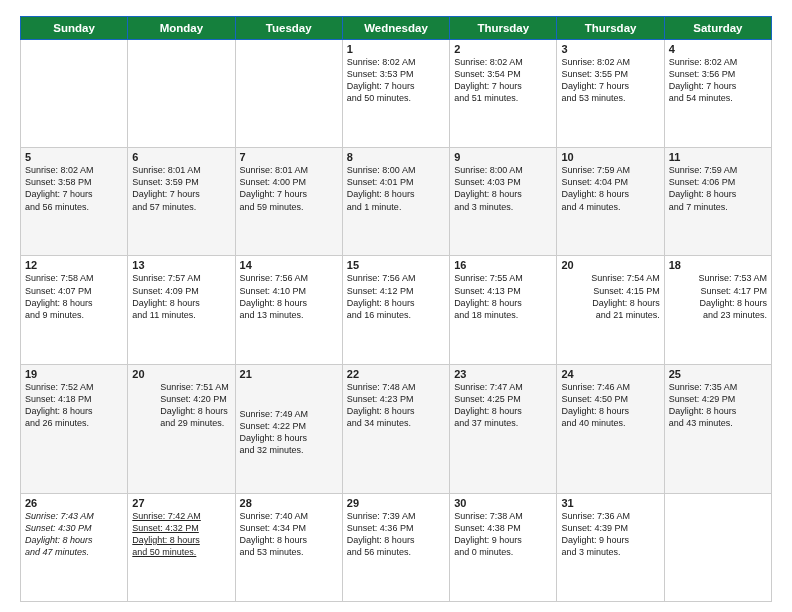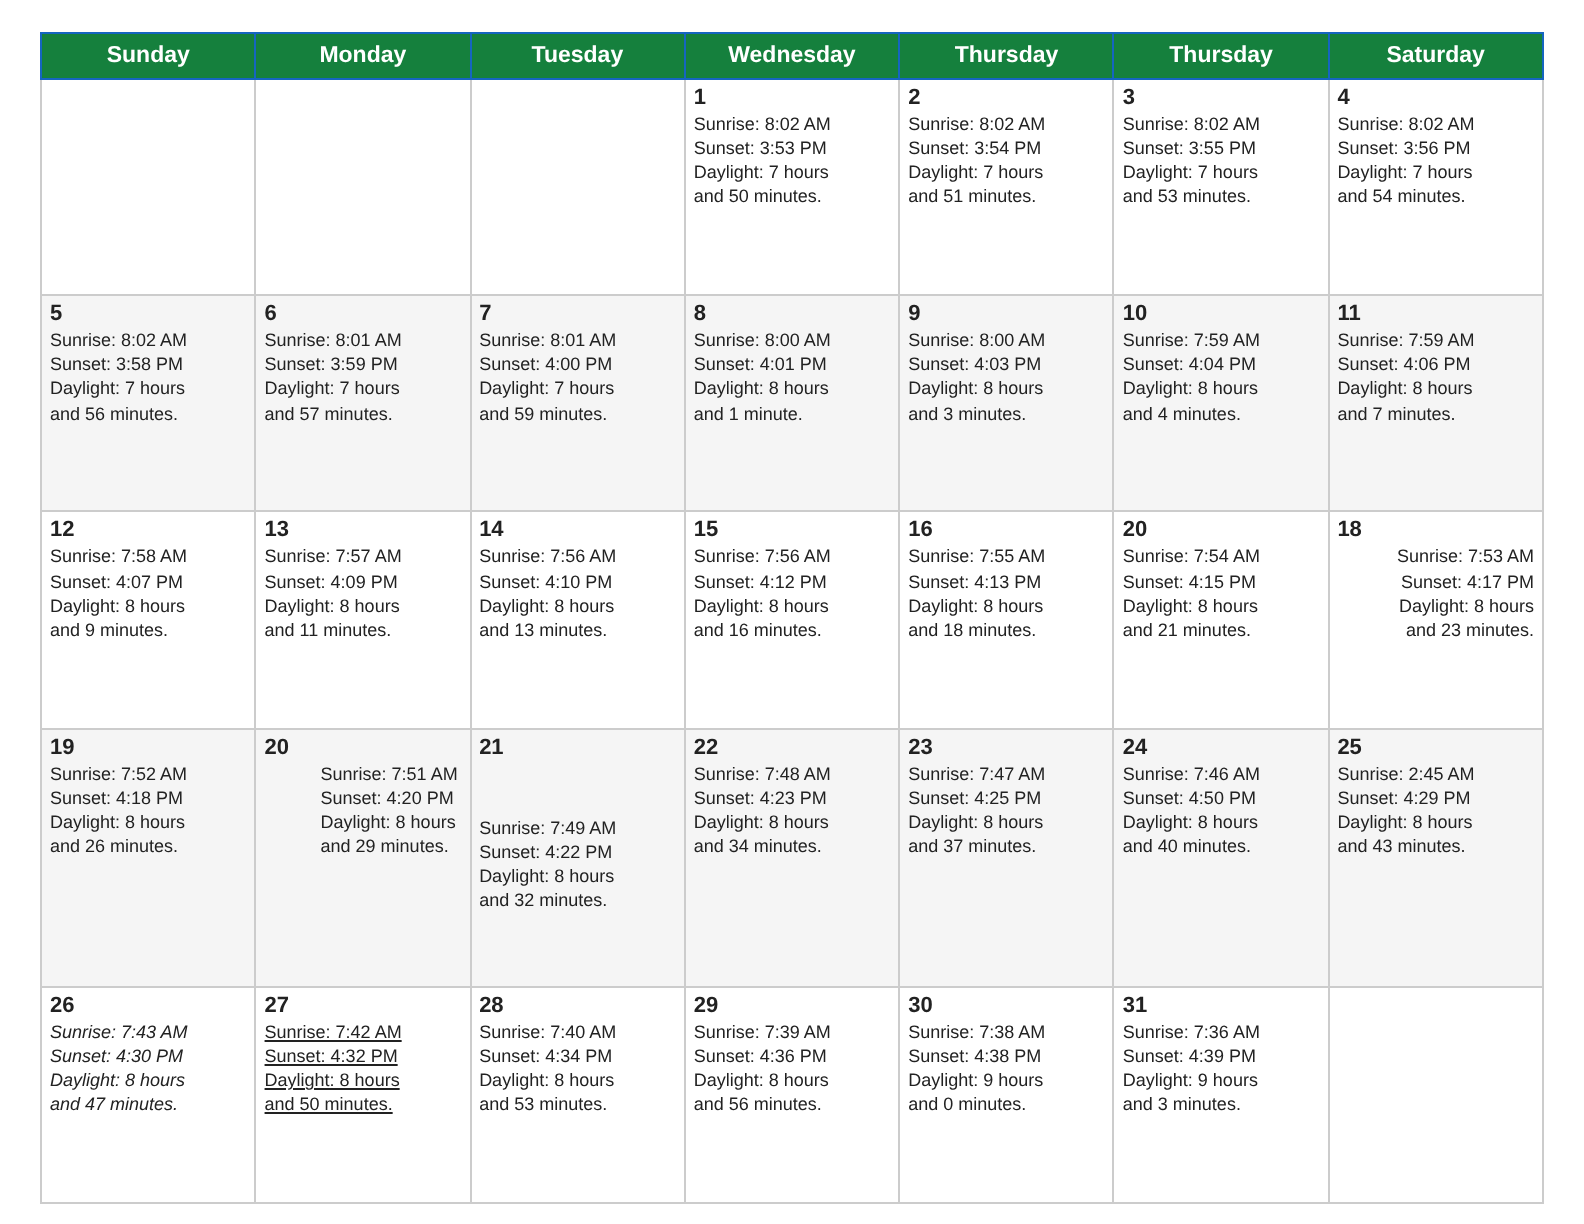--- a/index.html
+++ b/index.html
@@ -229,21 +229,21 @@
           </td>
           <td>
             <span class="day-number">16</span>
             <div class="day-info" style="white-space: pre-line;">Sunrise: 7:55 AM
 Sunset: 4:13 PM
 Daylight: 8 hours
 and 18 minutes.</div>
           </td>
           <td>
             <span class="day-number">20</span>
-            <div class="day-info" style="white-space: pre-line;">Sunrise: 7:54 AM
+            <div class="day-info" style="white-space: pre-line; text-align: right;">Sunrise: 7:54 AM
 Sunset: 4:15 PM
 Daylight: 8 hours
 and 21 minutes.</div>
           </td>
           <td>
             <span class="day-number">18</span>
             <div class="day-info" style="white-space: pre-line; text-align: right;">Sunrise: 7:53 AM
 Sunset: 4:17 PM
 Daylight: 8 hours
 and 23 minutes.</div>
@@ -287,21 +287,21 @@
           </td>
           <td>
             <span class="day-number">24</span>
             <div class="day-info" style="white-space: pre-line;">Sunrise: 7:46 AM
 Sunset: 4:50 PM
 Daylight: 8 hours
 and 40 minutes.</div>
           </td>
           <td>
             <span class="day-number">25</span>
-            <div class="day-info" style="white-space: pre-line;">Sunrise: 2:45 AM
+            <div class="day-info" style="white-space: pre-line;">Sunrise: 7:35 AM
 Sunset: 4:29 PM
 Daylight: 8 hours
 and 43 minutes.</div>
           </td>
         </tr>
         <tr class="row-white">
           <td>
             <span class="day-number">26</span>
             <div class="day-info" style="white-space: pre-line; font-style: italic;">Sunrise: 7:43 AM
 Sunset: 4:30 PM

